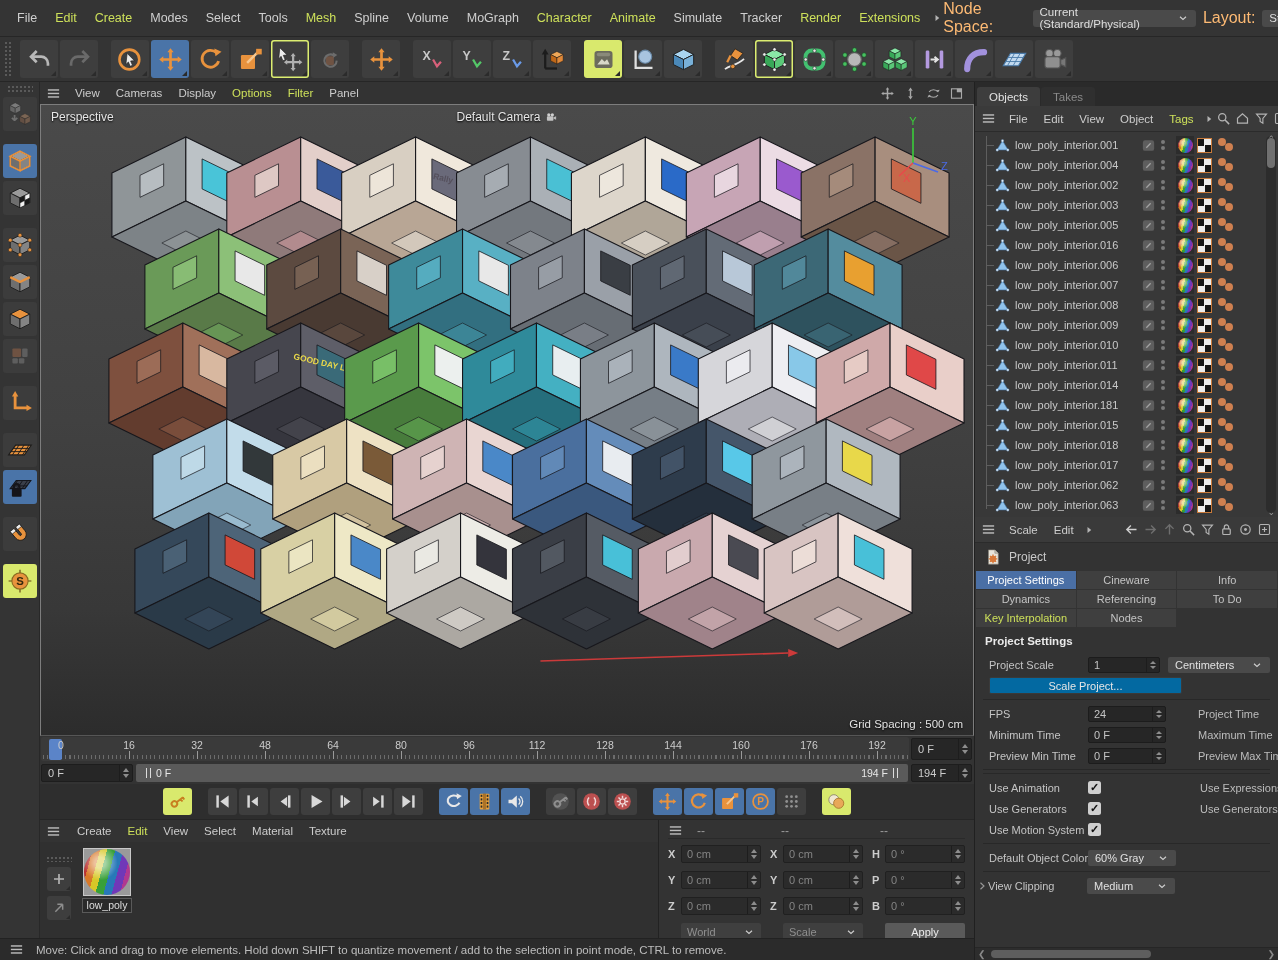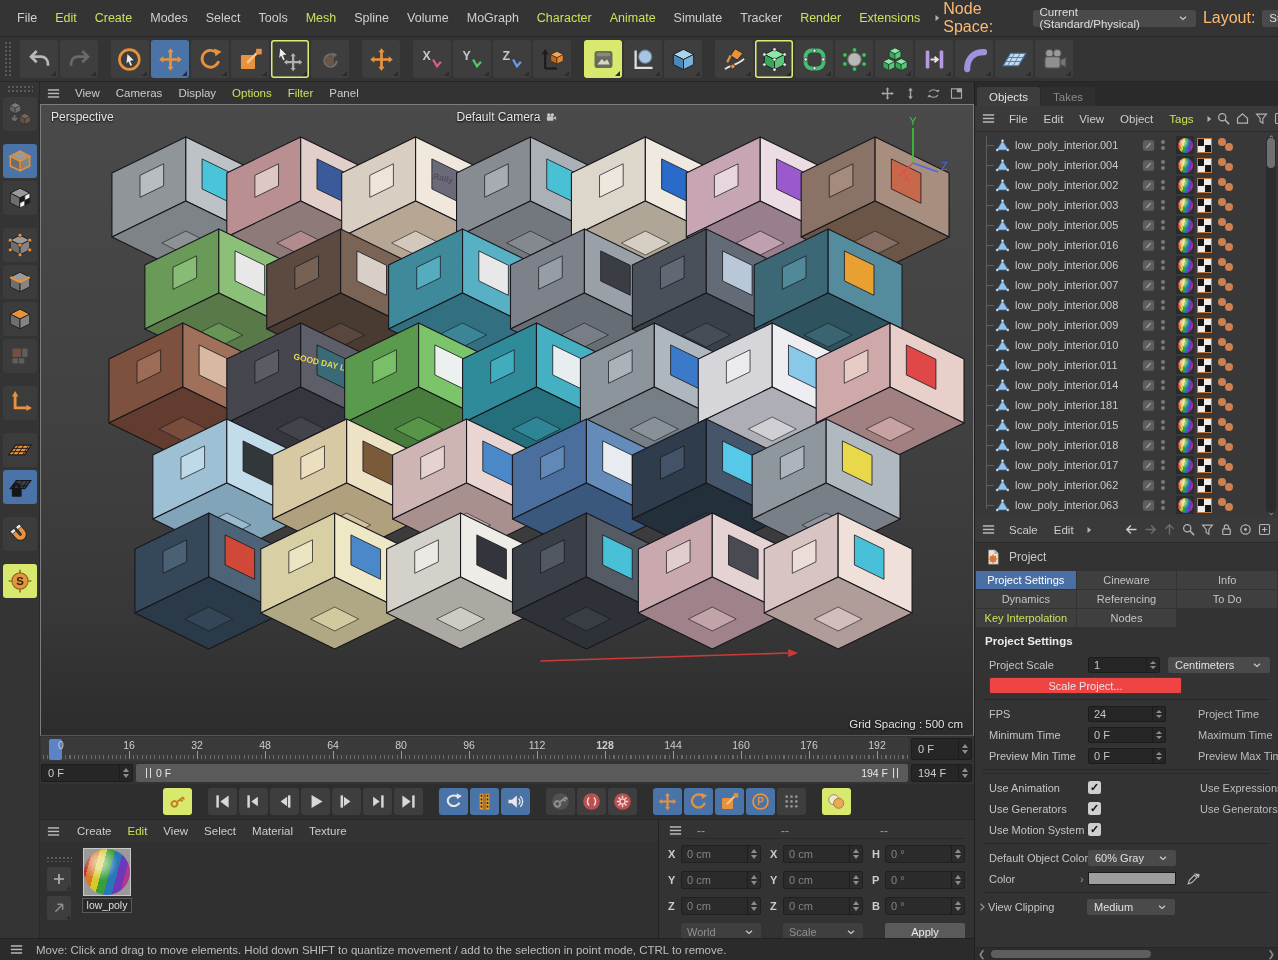--- a/index.html
+++ b/index.html
@@ -165,21 +165,21 @@
   .afield{width:78px;flex:0 0 78px;height:16px;background:#262626;border:1px solid #1c1c1c;border-radius:2px;
           display:flex;align-items:center;padding-left:5px}
   .afield .spin .up{border-bottom-width:3.5px}.afield .spin .dn{border-top-width:3.5px}
   .afwrap{width:80px;flex:0 0 80px;display:flex;align-items:center}
   .asel{height:16px;background:#4a4a4a;border-radius:2px;display:flex;align-items:center;
         padding:0 7px;color:#e0e0e0;justify-content:space-between}
   .artxt{margin-left:32px;color:#bcbcbc;overflow:hidden}
   .acheck{width:13px;height:13px;background:#cfcfcf;border-radius:2.5px;color:#111;font-size:11px;font-weight:bold;
           display:flex;align-items:center;justify-content:center;line-height:1}
   .asep{height:1px;background:#282828;margin:3px 8px 3px -6px}
-  .abtn{width:193px;height:17px;background:#ef4444;border-radius:2px;color:#e6e6e6;display:flex;align-items:center;
+  .abtn{width:193px;height:17px;background:#0369a1;border-radius:2px;color:#e6e6e6;display:flex;align-items:center;
         justify-content:center;font-size:11px;border:1px solid #3a3a3a}
   .aexp{width:12px;margin-left:-13px;flex:0 0 12px;display:flex}
   .aswatch{width:88px;height:13px;background:#9e9e9e;border:1px solid #1c1c1c}
   .hscroll{flex:0 0 13px;background:#2d2d2d;display:flex;align-items:center;padding:0 3px;gap:3px;border-top:1px solid #262626}
   .hs-ar{color:#8a8a8a;font-size:9px}
   .hs-track{flex:1;height:8px;position:relative}
   .hs-thumb{position:absolute;left:2px;top:0;height:8px;width:160px;background:#5e5e5e;border-radius:4px}
 </style>
 </head>
 <body>
@@ -990,21 +990,21 @@
               <div class="ticks-maj"></div>
               <div class="playhead"></div>
             <span class="tick-label" style="left: 20px;">0</span>
                 <span class="tick-label" style="left: 88px;">16</span>
                 <span class="tick-label" style="left: 156px;">32</span>
                 <span class="tick-label" style="left: 224px;">48</span>
                 <span class="tick-label" style="left: 292px;">64</span>
                 <span class="tick-label" style="left: 360px;">80</span>
                 <span class="tick-label" style="left: 428px;">96</span>
                 <span class="tick-label" style="left: 496px;">112</span>
-                <span class="tick-label" style="left: 564px; font-weight: bold;">128</span>
+                <span class="tick-label" style="left: 564px;">128</span>
                 <span class="tick-label" style="left: 632px;">144</span>
                 <span class="tick-label" style="left: 700px;">160</span>
                 <span class="tick-label" style="left: 768px;">176</span>
                 <span class="tick-label" style="left: 836px;">192</span>
               </div>
             <div class="tfield">
               <span>0 F</span>
               <span class="spin">
                   <i class="up"></i>
                   <i class="dn"></i>
@@ -2271,31 +2271,20 @@
             <span class="albl">Default Object Color</span>
             <div class="asel" style="width:88px;flex:0 0 88px">
               <span>60% Gray</span>
               <span class="iic i12">
                 <svg viewBox="0 0 24 24">
                   <path d="M6 9.5 L12 15 L18 9.5" fill="none" stroke="#cfcfcf" stroke-width="2.2"></path>
                 </svg>
               </span>
             </div>
           </div>
-          <div class="arow">
-            <span class="albl">Color</span>
-            <span style="color:#9a9a9a;margin:0 4px 0 -8px">›</span>
-            <span class="aswatch"></span>
-            <span class="iic" style="margin-left:10px">
-              <svg viewBox="0 0 24 24">
-                <path d="M3.5 20.5 L5.5 14.5 L13.5 6.5 L17.5 10.5 L9.5 18.5 Z" fill="none" stroke="#bcbcbc" stroke-width="1.7"></path>
-                <polygon points="13,3.5 20.5,11 22,5" fill="#bcbcbc"></polygon>
-              </svg>
-            </span>
-          </div>
           <div class="asep"></div>
           <div class="arow">
             <span class="aexp">
               <svg viewBox="0 0 24 24">
                 <path d="M9 5.5 L16 12 L9 18.5" fill="none" stroke="#9a9a9a" stroke-width="2.2"></path>
               </svg>
             </span>
             <span class="albl">View Clipping</span>
             <div class="asel" style="width:88px;flex:0 0 88px">
               <span>Medium</span>

